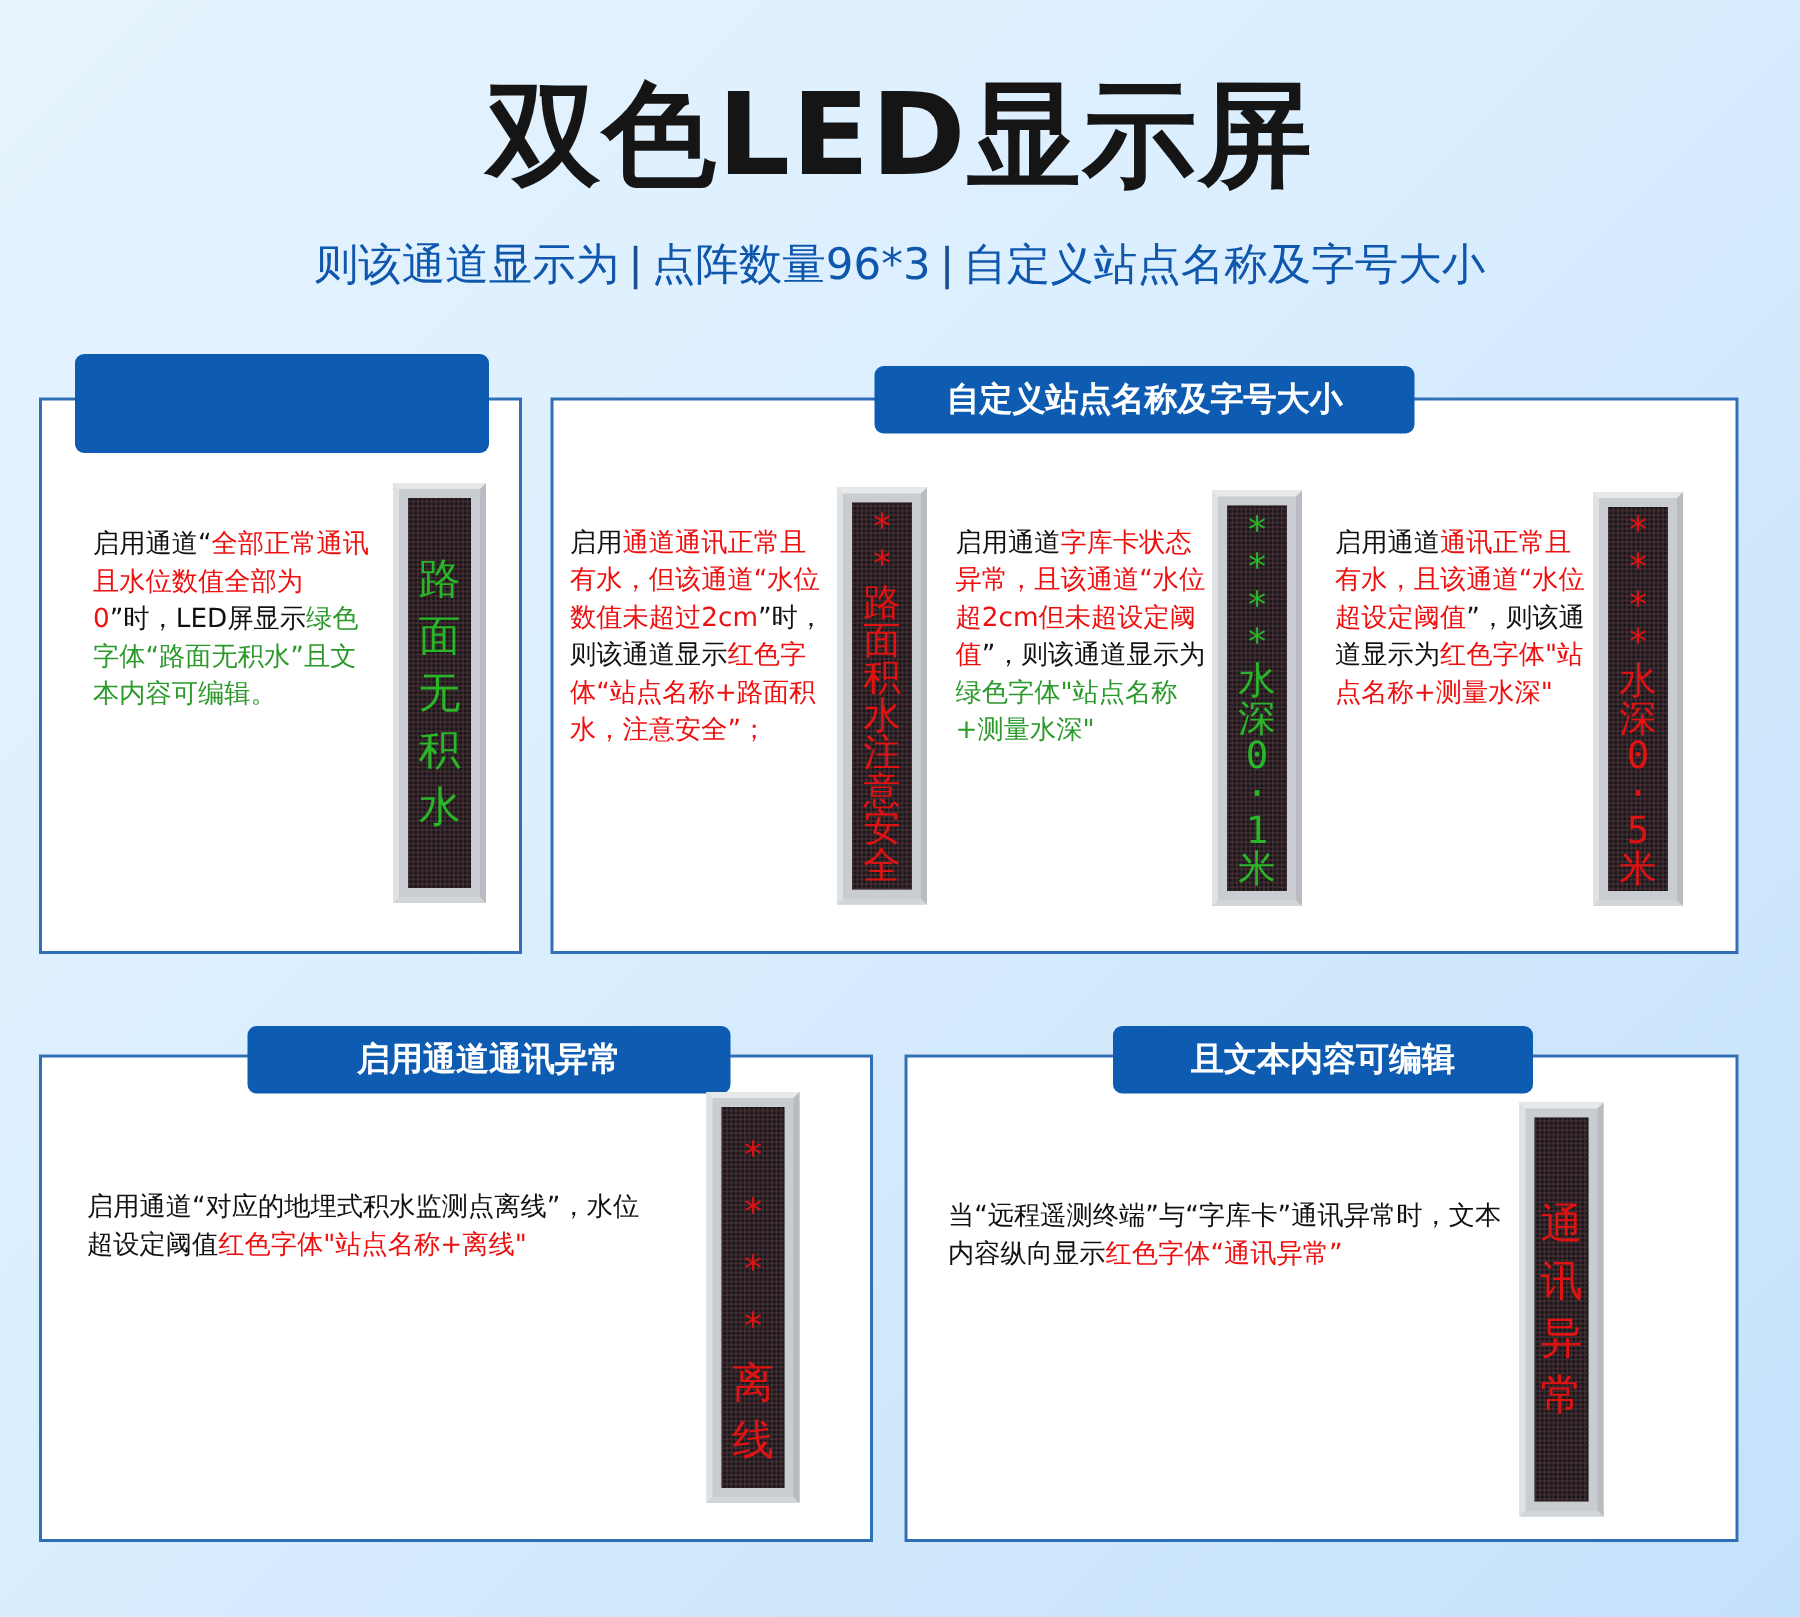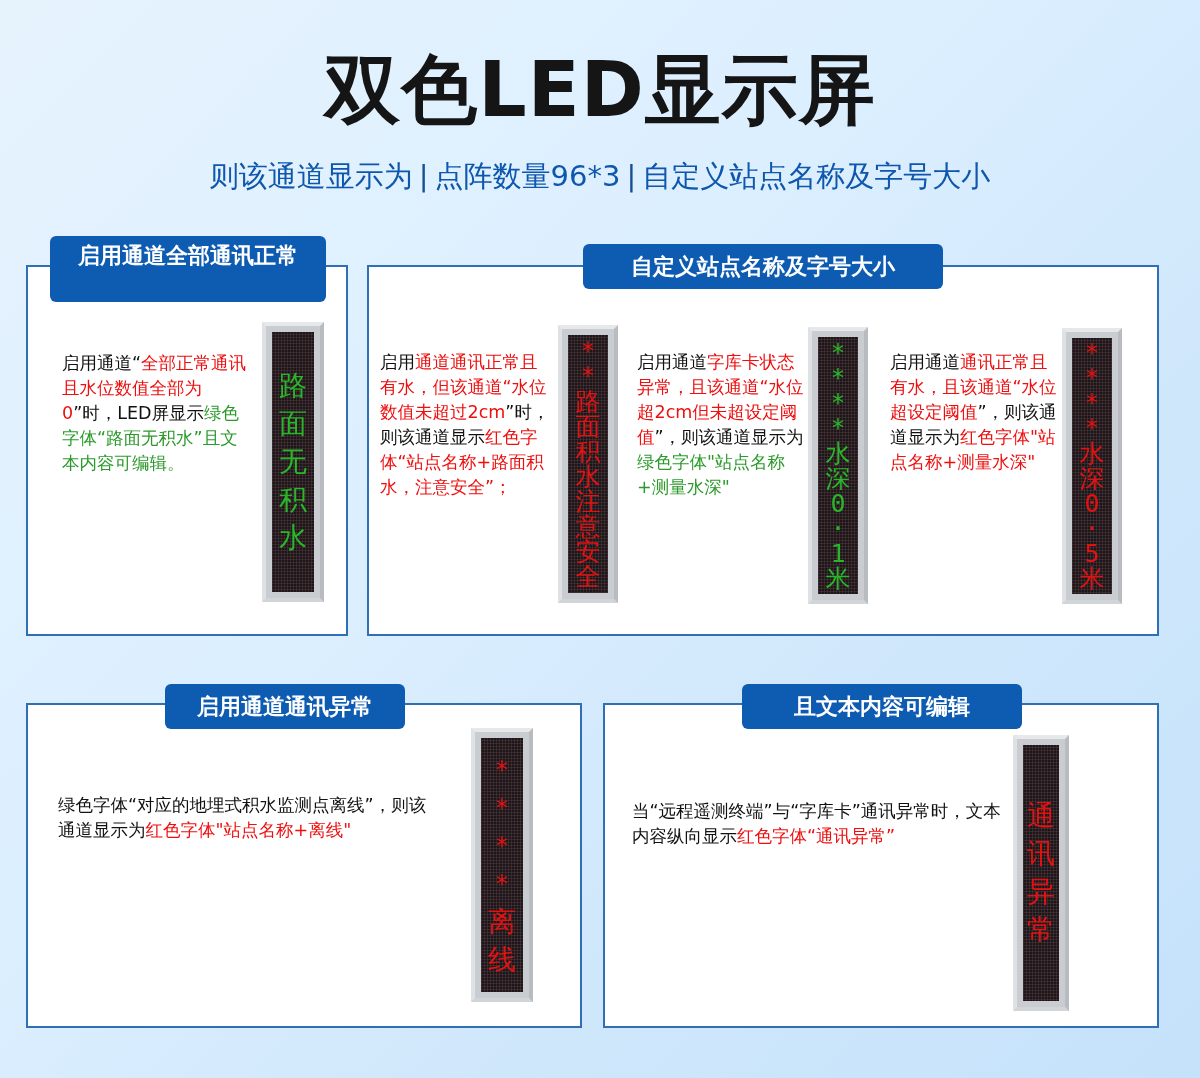--- a/index.html
+++ b/index.html
@@ -33,21 +33,20 @@
 </head>
 <body>
 
 <div class="title">双色LED显示屏</div>
 <div class="subtitle">
   <span>则该通道显示为</span><span class="sep">|</span><span>点阵数量96*3</span><span class="sep">|</span><span>自定义站点名称及字号大小</span>
 </div>
 
 <div class="card" style="left:26px;top:265px;width:322px;height:371px;"></div>
 <div class="badge" style="left:50px;top:236px;width:276px;height:66px;font-size:22px;line-height:27px;padding-top:6px;">
-  <div>启用通道全部通讯正常</div>
 </div>
 <div class="desc" style="left:62px;top:351px;width:192px;"><span>启用通道“</span><span class="red">全部正常通讯且水位数值全部为0</span><span>”时，LED屏显示</span><span class="green">绿色字体“路面无积水”且文本内容可编辑。</span></div>
 <div class="led" style="left:262px;top:322px;width:62px;height:280px;">
   <div class="led-screen g">
       <div class="led-char" style="line-height: 38px; font-size: 28px;">路</div>
       <div class="led-char" style="line-height: 38px; font-size: 28px;">面</div>
       <div class="led-char" style="line-height: 38px; font-size: 28px;">无</div>
       <div class="led-char" style="line-height: 38px; font-size: 28px;">积</div>
       <div class="led-char" style="line-height: 38px; font-size: 28px;">水</div>
     </div>
@@ -98,22 +97,22 @@
       <div class="led-char" style="line-height: 25px; font-size: 25px;">水</div>
       <div class="led-char" style="line-height: 25px; font-size: 25px;">深</div>
       <div class="led-char" style="line-height: 25px; font-size: 25px;">0</div>
       <div class="led-char" style="line-height: 25px; font-size: 25px;">·</div>
       <div class="led-char" style="line-height: 25px; font-size: 25px;">5</div>
       <div class="led-char" style="line-height: 25px; font-size: 25px;">米</div>
     </div>
 </div>
 
 <div class="card" style="left:26px;top:703px;width:556px;height:325px;"></div>
-<div class="badge" style="left:165px;top:684px;width:240px;height:45px;font-size:22px;line-height:45px;">启用通道通讯异常</div>
-<div class="desc" style="left:58px;top:793px;width:380px;"><span>绿色字体“对应的地埋式积水监测点离线”，则该通道显示为</span><span class="red">红色字体"站点名称+离线"</span></div>
+<div class="badge" style="left:165px;top:684px;width:322px;height:45px;font-size:22px;line-height:45px;">启用通道通讯异常</div>
+<div class="desc" style="left:58px;top:793px;width:380px;"><span>启用通道“对应的地埋式积水监测点离线”，水位超设定阈值</span><span class="red">红色字体"站点名称+离线"</span></div>
 <div class="led" style="left:471px;top:728px;width:62px;height:274px;">
   <div class="led-screen r">
       <div class="led-char" style="line-height: 38px; font-size: 24px;">*</div>
       <div class="led-char" style="line-height: 38px; font-size: 24px;">*</div>
       <div class="led-char" style="line-height: 38px; font-size: 24px;">*</div>
       <div class="led-char" style="line-height: 38px; font-size: 24px;">*</div>
       <div class="led-char" style="line-height: 38px; font-size: 28px;">离</div>
       <div class="led-char" style="line-height: 38px; font-size: 28px;">线</div>
     </div>
 </div>

